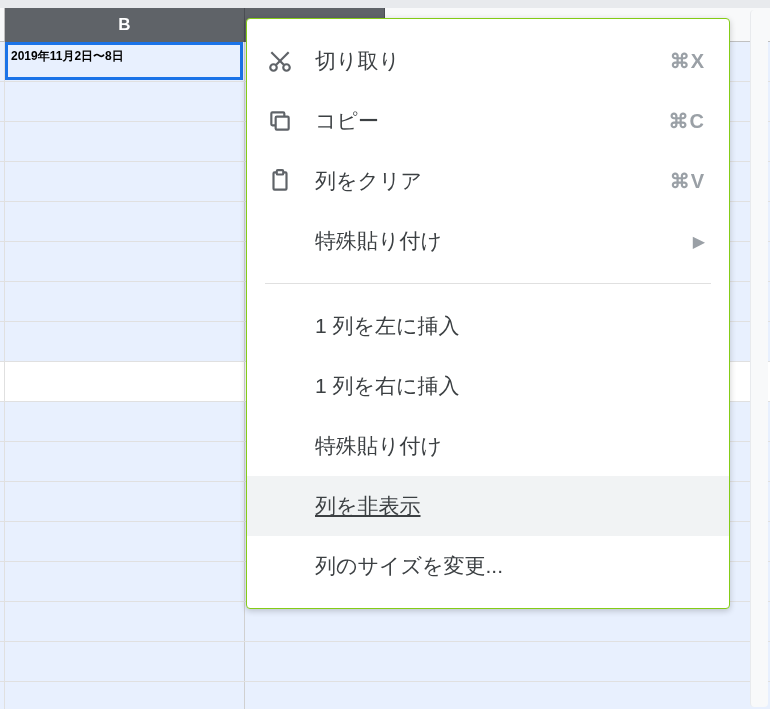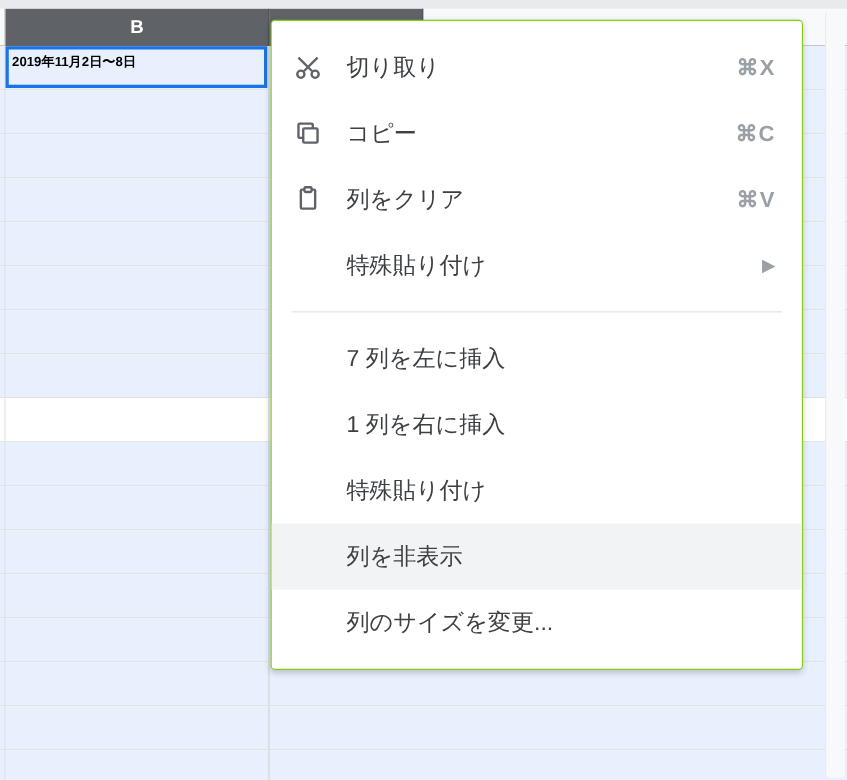--- a/index.html
+++ b/index.html
@@ -112,20 +112,21 @@
     }
     .menu-item {
       display: flex;
       align-items: center;
       height: 60px;
       padding: 0 24px 0 20px;
       cursor: pointer;
     }
     .menu-item.hovered {
       background: #f1f3f4;
+      text-decoration: underline;
     }
     .menu-icon {
       width: 48px;
       display: flex;
       align-items: center;
       justify-content: flex-start;
       color: #5f6368;
     }
     .menu-icon svg { width: 26px; height: 26px; }
     .menu-label {
@@ -302,21 +303,21 @@
   <div class="menu-item">
     <span class="menu-icon"></span>
     <span class="menu-label">特殊貼り付け</span>
     <span class="menu-arrow">▶</span>
   </div>
 
   <div class="menu-divider"></div>
 
   <div class="menu-item">
     <span class="menu-icon"></span>
-    <span class="menu-label">7 列を左に挿入</span>
+    <span class="menu-label">1 列を左に挿入</span>
   </div>
 
   <div class="menu-item">
     <span class="menu-icon"></span>
     <span class="menu-label">1 列を右に挿入</span>
   </div>
 
 
   <div class="menu-item">
     <span class="menu-icon"></span>

